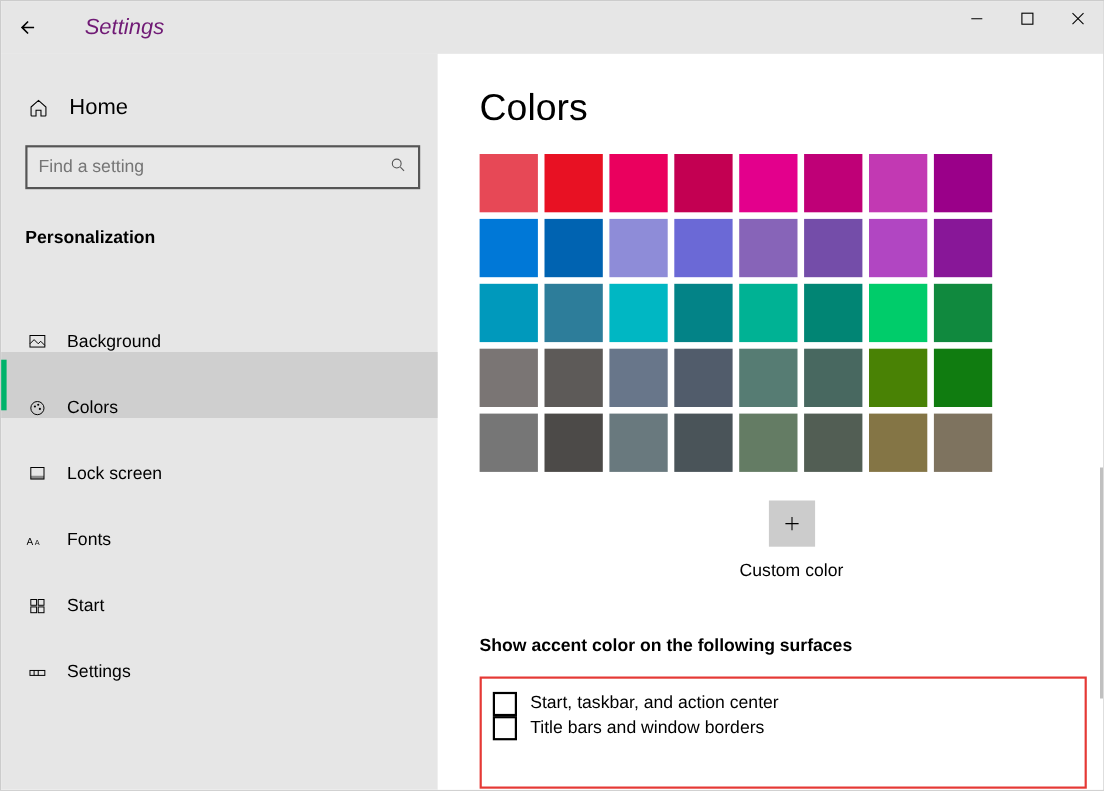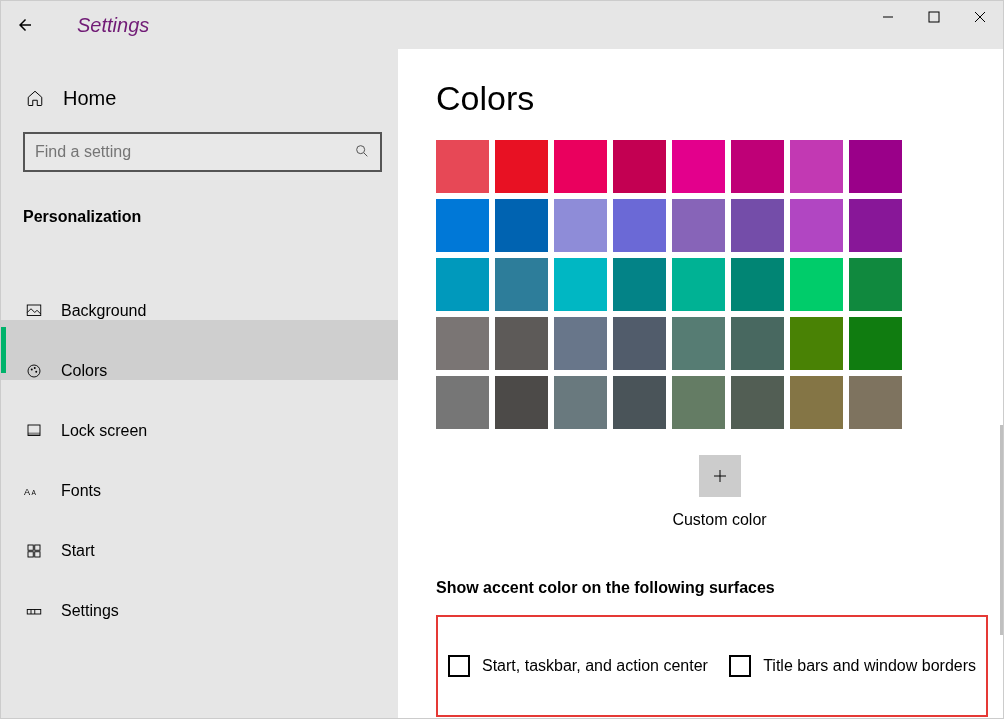--- a/index.html
+++ b/index.html
@@ -33,21 +33,21 @@
   .nav-item.active::before { content: ""; position: absolute; left: 0; top: 7px; bottom: 7px; width: 5px; background: #00b36b; }
 
   .main { flex: 1; background: #fff; padding: 30px 0 0 38px; position: relative; overflow: hidden; }
   .main h1 { font-size: 34px; font-weight: 400; margin-bottom: 22px; }
   .swatches { display: grid; grid-template-columns: repeat(8, 53px); grid-auto-rows: 53px; gap: 6px; margin-bottom: 26px; }
   .swatch { width: 53px; height: 53px; }
   .custom-row { display: flex; align-items: center; gap: 14px; margin-bottom: 50px; flex-direction: column; }
   .plus-btn { width: 42px; height: 42px; background: #ccc; display: flex; align-items: center; justify-content: center; font-size: 22px; }
   .section-label { font-size: 16px; margin-bottom: 18px; font-weight: bold; }
 
-  .redbox { border: 2px solid #e53935; padding: 12px 10px; width: 552px; height: 102px; display: flex; justify-content: space-between; }
+  .redbox { border: 2px solid #e53935; padding: 12px 10px; width: 552px; height: 102px; display: flex; flex-direction: column; }
   .check-row { display: flex; align-items: center; gap: 12px; }
   .cb { width: 22px; height: 22px; border: 2px solid #000; background: #fff; }
   .check-row .clabel { font-size: 16px; }
 
   .scroll-ind { position: absolute; right: 0; top: 376px; width: 3px; height: 210px; background: #c0c0c0; }
 </style>
 </head>
 <body>
 
 <div class="titlebar">

